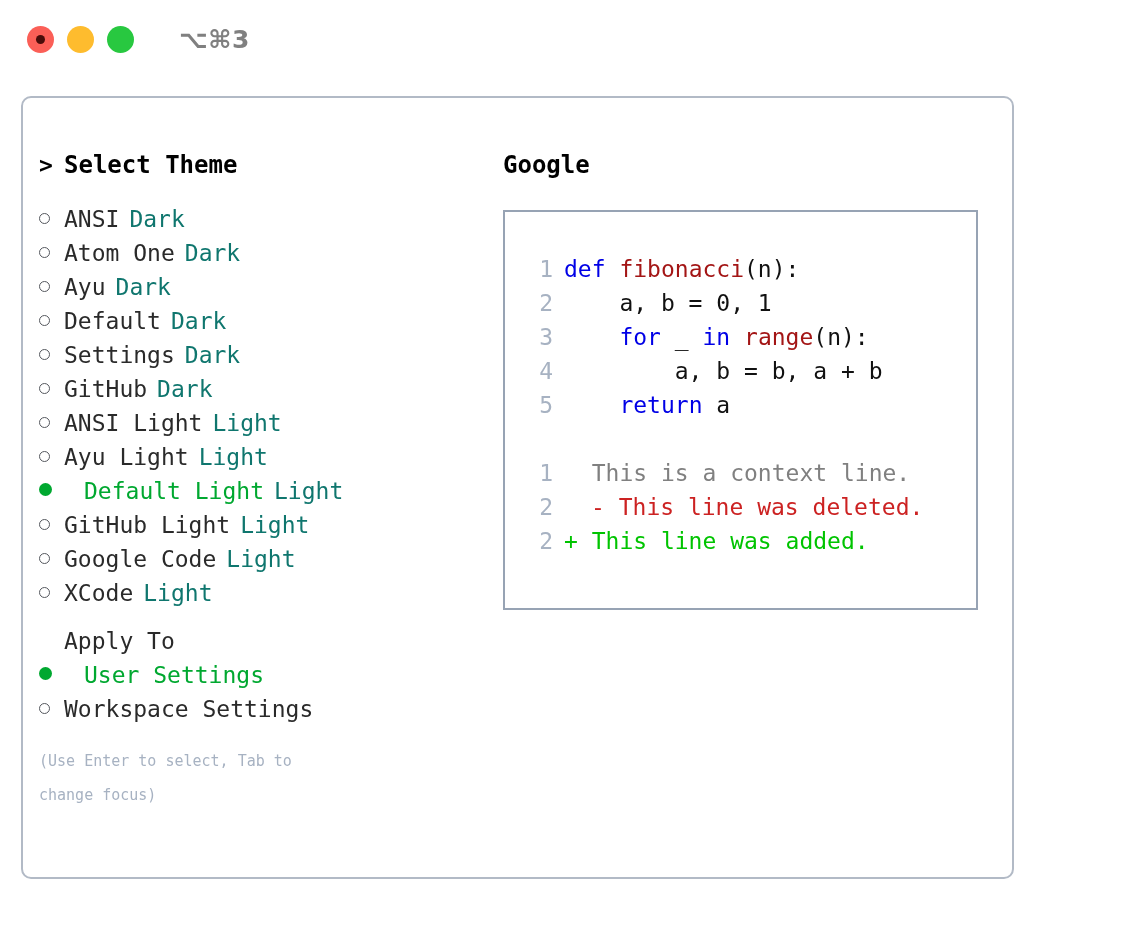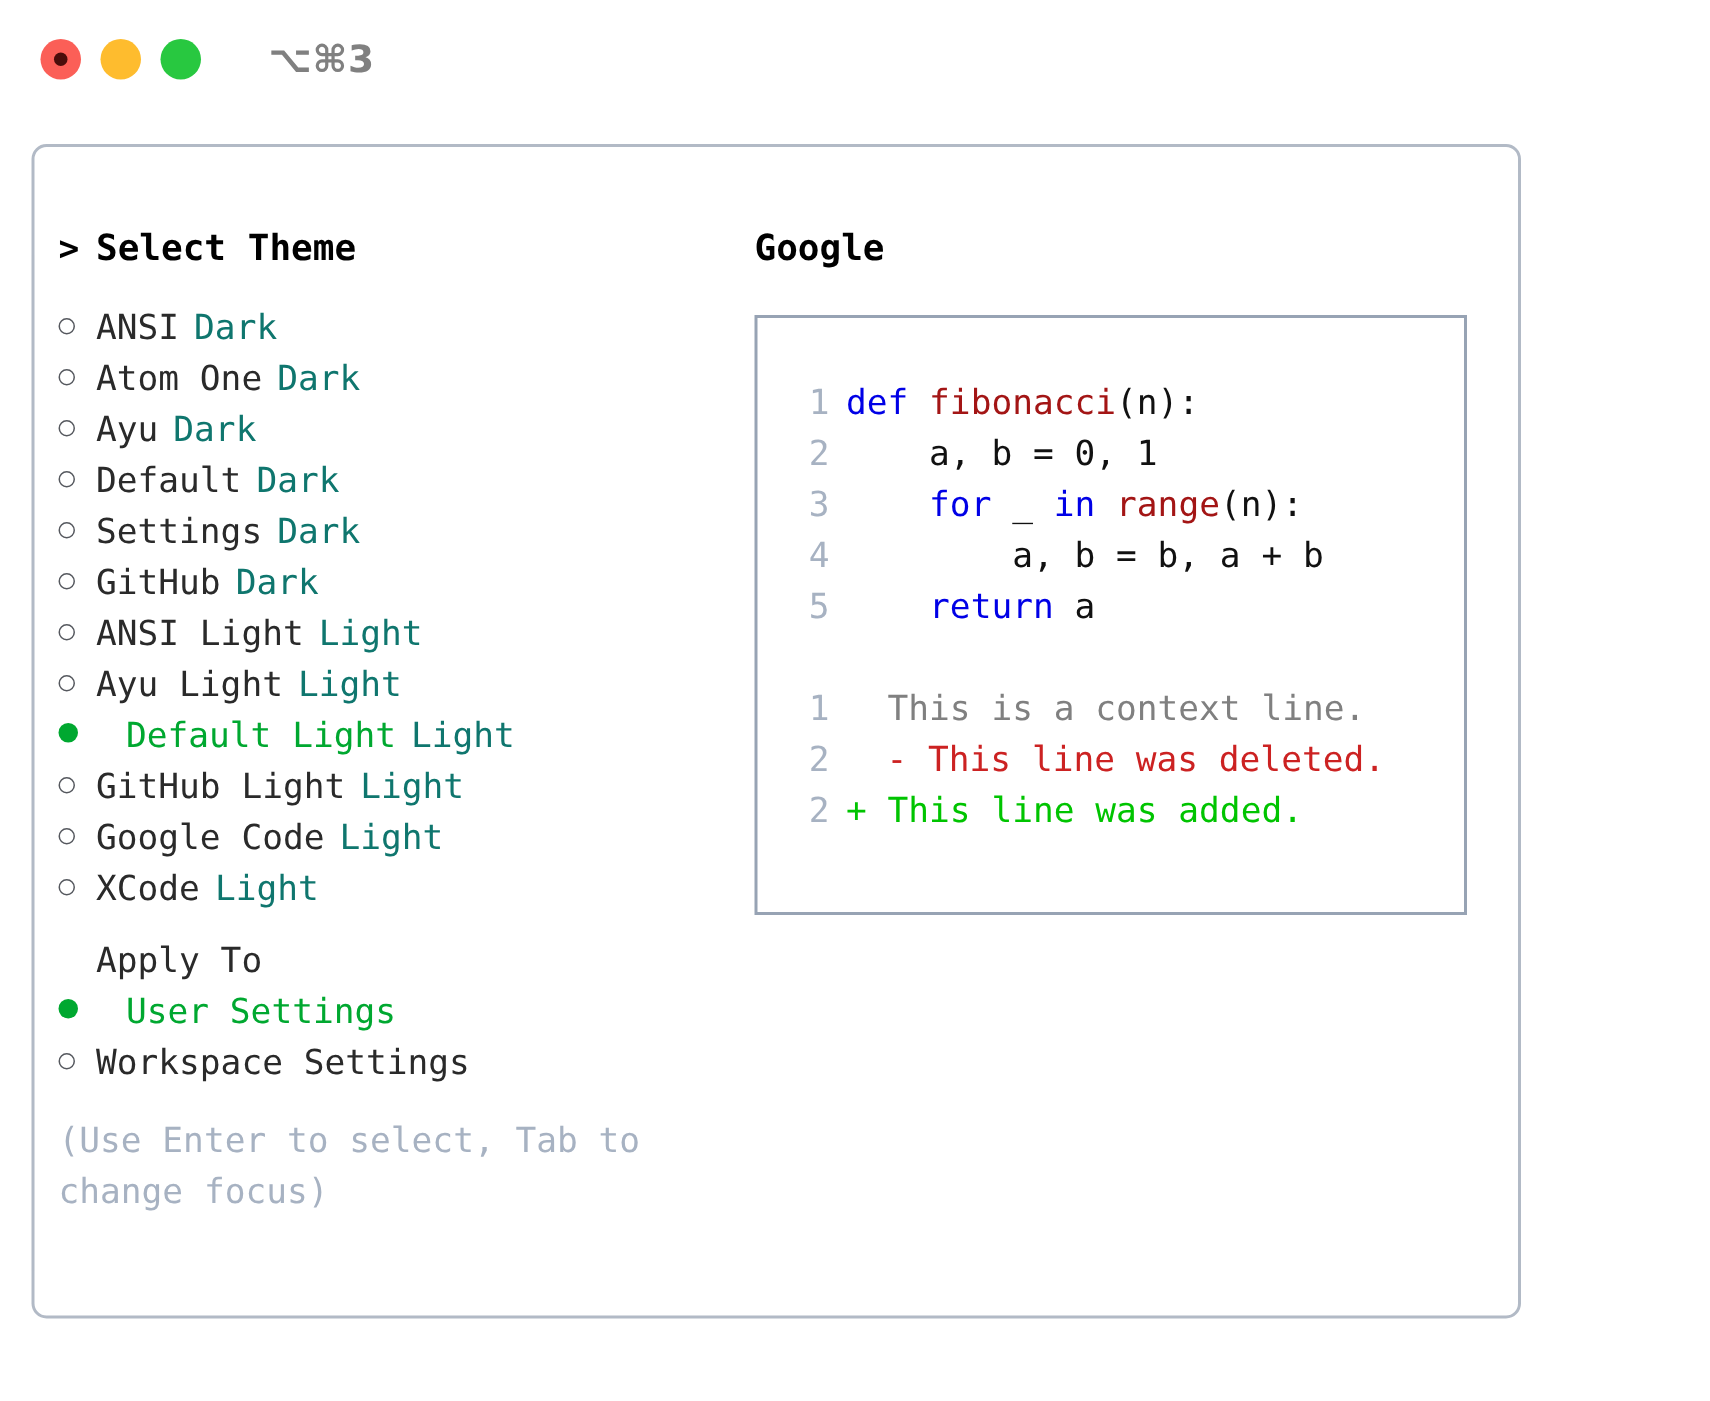--- a/index.html
+++ b/index.html
@@ -152,21 +152,21 @@
   .section-label {
     color: #2a2a2a;
     font-size: 23px;
   }
 
   .spacer-sm { height: 18px; }
   .spacer-md { height: 34px; }
 
   .hint {
     color: #a7b2c2;
-    font-size: 23px;
+    font-size: 15px;
     line-height: 34px;
     white-space: pre-wrap;
     width: 400px;
   }
 
   
   .right-col {
     position: absolute;
     left: 480px;
     top: 50px;

